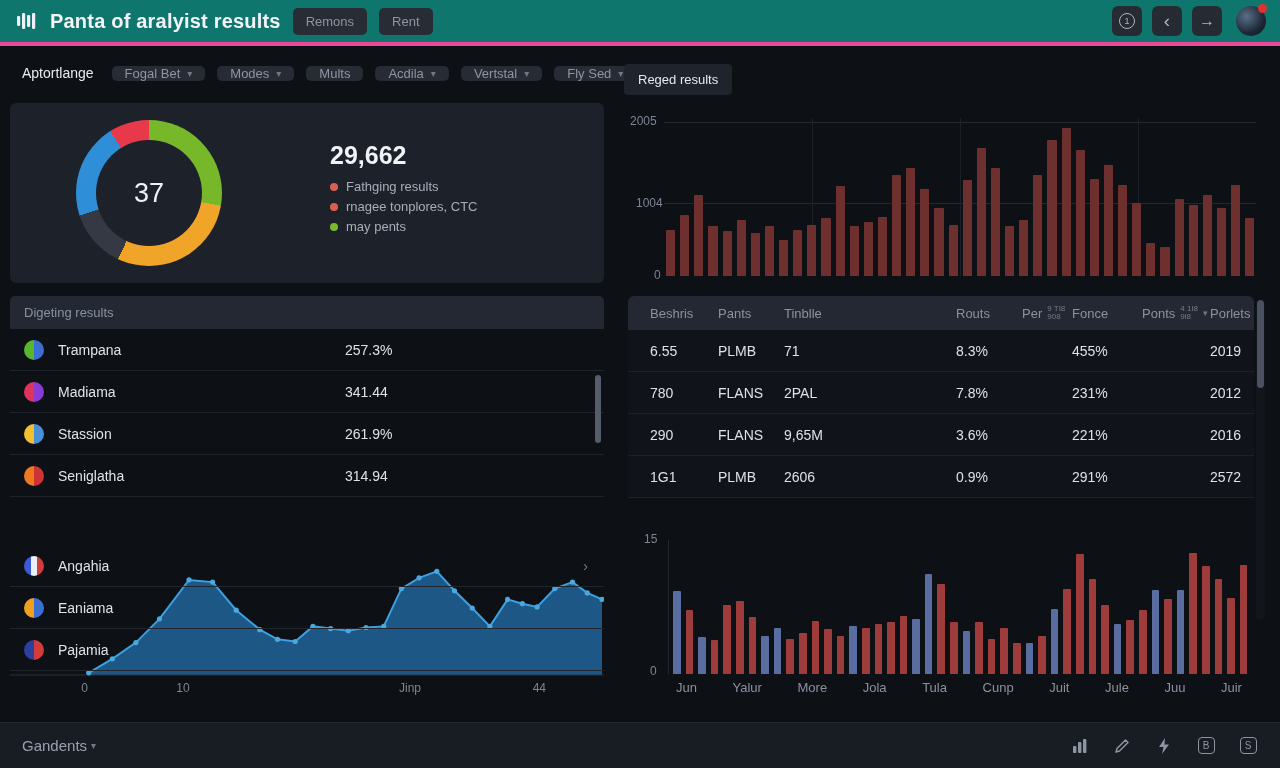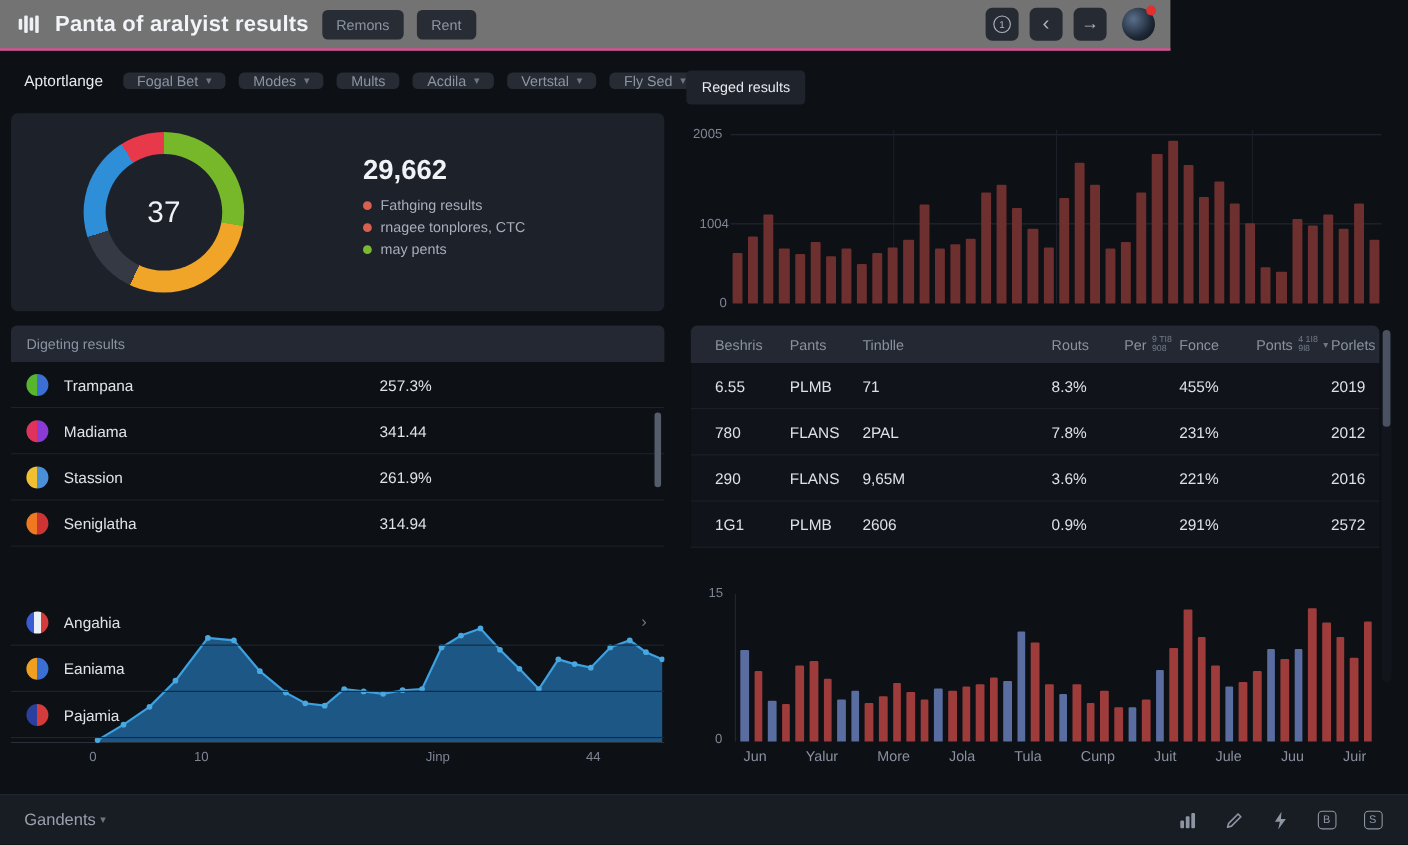--- a/index.html
+++ b/index.html
@@ -4,22 +4,22 @@
 <style>
   * { box-sizing: border-box; margin: 0; padding: 0; }
   html,body { width:1280px; height:768px; }
   body {
     font-family: "Liberation Sans", "DejaVu Sans", sans-serif;
     background:#0d1015; color:#dfe3e9; overflow:hidden;
   }
   #root { position:relative; width:1280px; height:768px; background:#0d1015; }
 
   
-  #header { position:absolute; left:0; top:0; width:1064px; height:46px;
-    background:#737373; border-bottom:2px solid #ec4899;
+  #header { position:absolute; left:0; top:0; width:1280px; height:46px;
+    background:#0f766e; border-bottom:4px solid #ec4899;
     display:flex; align-items:center; padding:0 14px; }
   .logo-box { width:26px; height:26px; display:flex; align-items:center; justify-content:center; margin-right:10px; }
   #page-title { font-size:20px; font-weight:700; color:#f2f4f7; letter-spacing:.2px; }
   .hdr-btn { margin-left:12px; background:#272c35; color:#8d95a3; font-size:13px;
     padding:6px 13px; border-radius:5px; border:none; cursor:pointer; }
   #header-spacer { flex:1; }
   .icon-btn { width:30px; height:30px; margin-left:10px; background:#262b33; border-radius:6px;
     display:flex; align-items:center; justify-content:center; color:#aeb5c0; cursor:pointer; font-size:15px; }
   .clock-circle { width:16px; height:16px; border:1.5px solid #aeb5c0; border-radius:50%;
     display:flex; align-items:center; justify-content:center; font-size:9px; color:#aeb5c0; }
@@ -284,21 +284,21 @@
           <span class="lrow-name">Eaniama</span>
         </div>
         <div class="rrow">
           <span class="circ-icon" style="background: linear-gradient(90deg, rgb(43, 63, 158) 50%, rgb(212, 59, 59) 50%);"></span>
           <span class="lrow-name">Pajamia</span>
         </div>
       </div>
     <div id="area-xaxis">
         <span style="left: 71.22px;">0</span>
         <span style="left: 166.26px;">10</span>
-        <span style="left: 377px; text-align: right;">Jinp</span>
+        <span style="left: 389px; text-align: right;">Jinp</span>
         <span style="left: 522.66px;">44</span>
       </div>
   </div>
 
   <div id="top-chart">
     <span class="ytick" style="left:2px; top:6px;">2005</span>
     <span class="ytick" style="left:8px; top:88px;">1004</span>
     <span class="ytick" style="left:26px; top:160px;">0</span>
     <div id="top-plot">
       <div class="gridline-h" style="top:4px;"></div>

